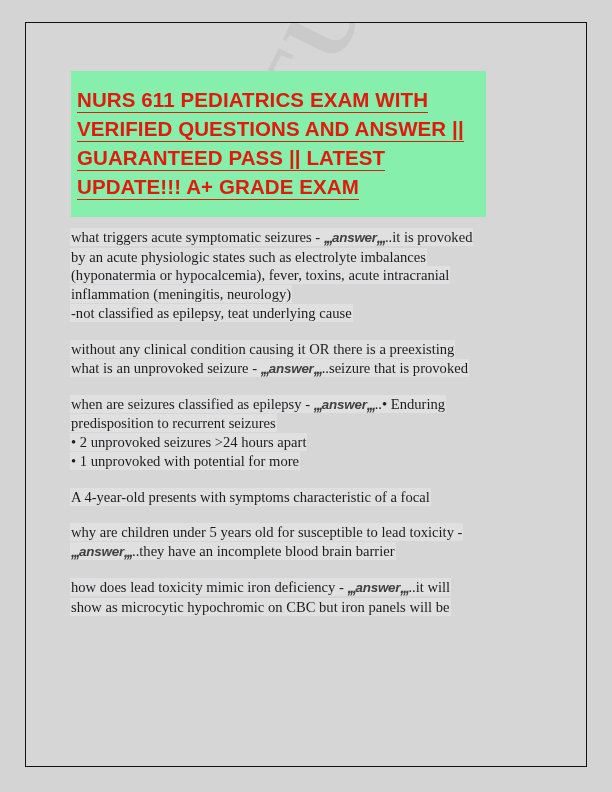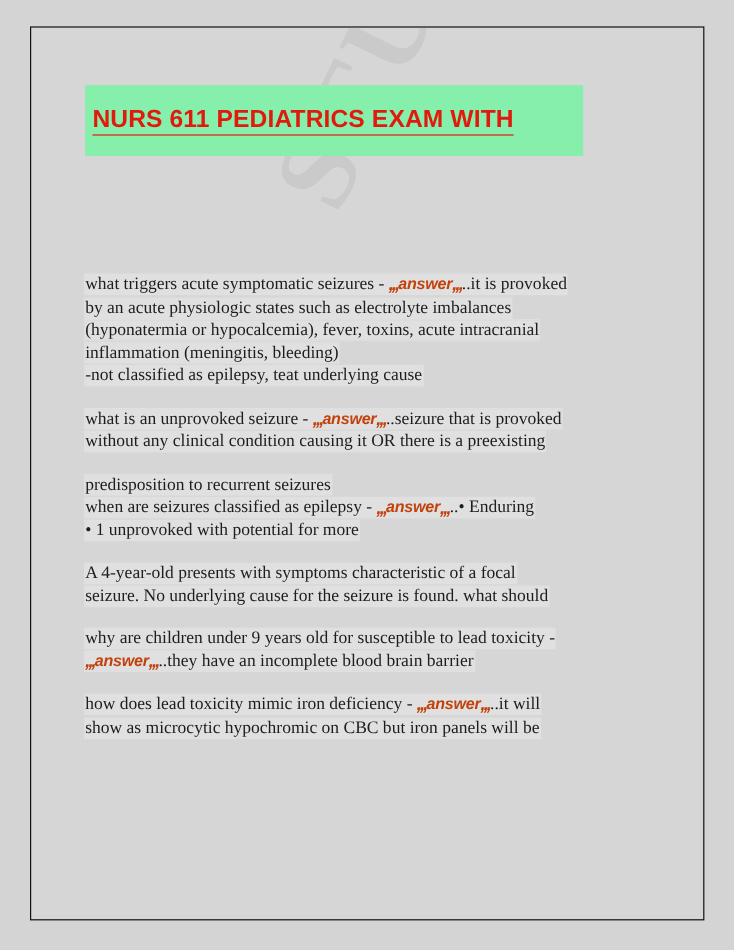--- a/index.html
+++ b/index.html
@@ -99,21 +99,21 @@
     font-size: 14.6px;
     line-height: 1.30;
     color: #1d1d20;
     display: block;
   }
   .qa-line > .hl {
     background: #e0e0e0;
     box-shadow: 0 0 0 1px #e0e0e0;
   }
   .answer-mark {
-    color: #c2410c;
+    color: #404040;
     font-family: "Liberation Sans", sans-serif;
     font-weight: bold;
     font-style: italic;
     font-size: 13.4px;
     letter-spacing: -0.2px;
   }
   .answer-mark .tick {
     font-size: 15px;
     letter-spacing: -1.5px;
     vertical-align: -1px;
@@ -125,45 +125,48 @@
 <div id="page-frame">
 
   <div id="watermark">
     <div class="wm-text">STUVIA</div>
   </div>
 
   <div id="content">
 
     <div id="title-block">
       <div class="title-line"><span class="u">NURS 611 PEDIATRICS EXAM WITH</span></div>
+      <div class="title-line"><span class="u">VERIFIED QUESTIONS AND ANSWER ||</span></div>
+      <div class="title-line"><span class="u">GUARANTEED PASS || LATEST</span></div>
+      <div class="title-line"><span class="u">UPDATE!!! A+ GRADE EXAM</span></div>
     </div>
 
     <div id="qa-list">
         <div class="qa-block">
           <span class="qa-line"><span class="hl"><span>what triggers acute symptomatic seizures - </span><span class="answer-mark"><span class="tick">,,,</span><span>answer</span><span class="tick">,,,</span></span><span>..</span><span>it is provoked</span></span></span>
           <span class="qa-line"><span class="hl">by an acute physiologic states such as electrolyte imbalances</span></span>
           <span class="qa-line"><span class="hl">(hyponatermia or hypocalcemia), fever, toxins, acute intracranial</span></span>
-          <span class="qa-line"><span class="hl">inflammation (meningitis, bleeding)</span></span>
+          <span class="qa-line"><span class="hl">inflammation (meningitis, neurology)</span></span>
           <span class="qa-line"><span class="hl">-not classified as epilepsy, teat underlying cause</span></span>
         </div>
         <div class="qa-block">
+          <span class="qa-line"><span class="hl">without any clinical condition causing it OR there is a preexisting</span></span>
           <span class="qa-line"><span class="hl"><span>what is an unprovoked seizure - </span><span class="answer-mark"><span class="tick">,,,</span><span>answer</span><span class="tick">,,,</span></span><span>..</span><span>seizure that is provoked</span></span></span>
-          <span class="qa-line"><span class="hl">without any clinical condition causing it OR there is a preexisting</span></span>
         </div>
         <div class="qa-block">
+          <span class="qa-line"><span class="hl"><span>when are seizures classified as epilepsy - </span><span class="answer-mark"><span class="tick">,,,</span><span>answer</span><span class="tick">,,,</span></span><span>..</span><span>• Enduring</span></span></span>
           <span class="qa-line"><span class="hl">predisposition to recurrent seizures</span></span>
-          <span class="qa-line"><span class="hl"><span>when are seizures classified as epilepsy - </span><span class="answer-mark"><span class="tick">,,,</span><span>answer</span><span class="tick">,,,</span></span><span>..</span><span>• Enduring</span></span></span>
+          <span class="qa-line"><span class="hl">• 2 unprovoked seizures &gt;24 hours apart</span></span>
           <span class="qa-line"><span class="hl">• 1 unprovoked with potential for more</span></span>
         </div>
         <div class="qa-block">
           <span class="qa-line"><span class="hl">A 4-year-old presents with symptoms characteristic of a focal</span></span>
-          <span class="qa-line"><span class="hl">seizure. No underlying cause for the seizure is found. what should</span></span>
         </div>
         <div class="qa-block">
-          <span class="qa-line"><span class="hl">why are children under 9 years old for susceptible to lead toxicity -</span></span>
+          <span class="qa-line"><span class="hl">why are children under 5 years old for susceptible to lead toxicity -</span></span>
           <span class="qa-line"><span class="hl"><span class="answer-mark"><span class="tick">,,,</span><span>answer</span><span class="tick">,,,</span></span><span>..</span><span>they have an incomplete blood brain barrier</span></span></span>
         </div>
         <div class="qa-block">
           <span class="qa-line"><span class="hl"><span>how does lead toxicity mimic iron deficiency - </span><span class="answer-mark"><span class="tick">,,,</span><span>answer</span><span class="tick">,,,</span></span><span>..</span><span>it will</span></span></span>
           <span class="qa-line"><span class="hl">show as microcytic hypochromic on CBC but iron panels will be</span></span>
         </div>
       </div>
 
   </div>
 </div>

